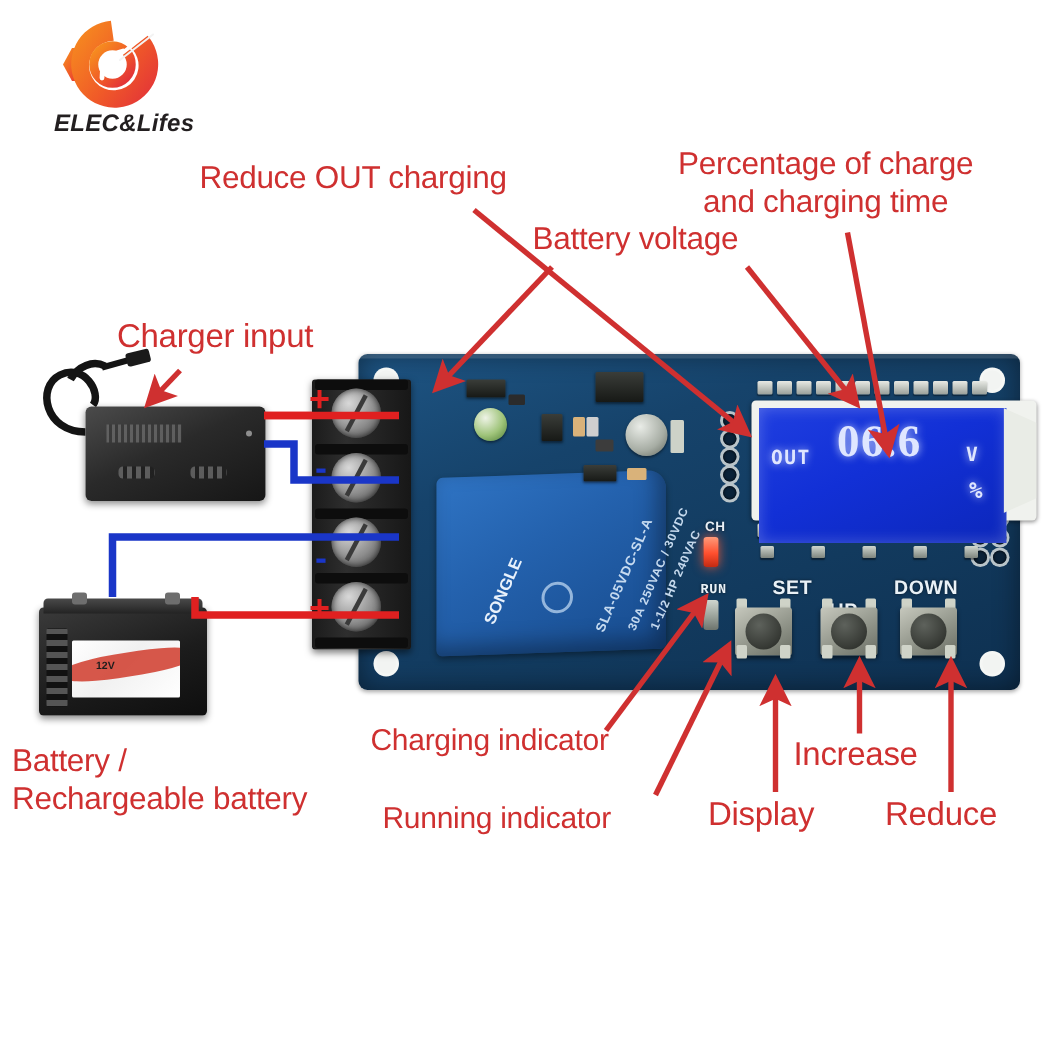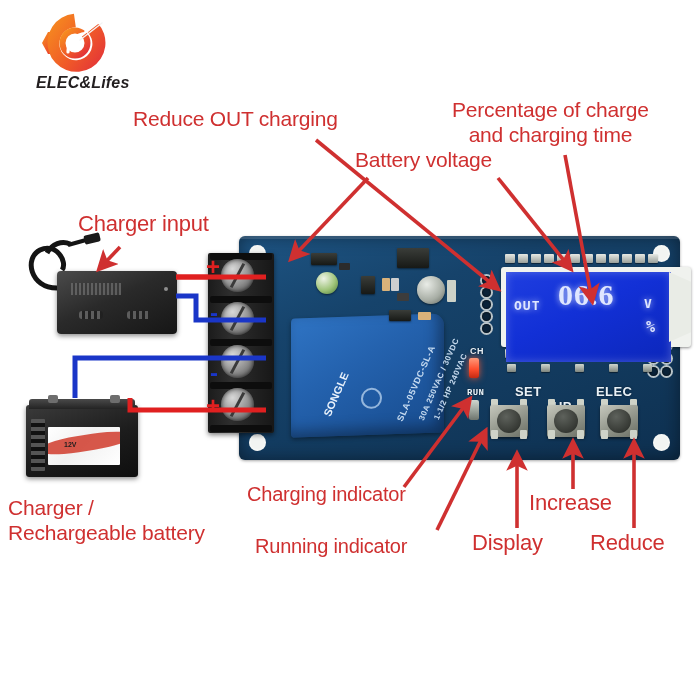--- a/index.html
+++ b/index.html
@@ -374,21 +374,21 @@
     <div class="silk" style="left:314px;top:163px;font-size:13px;">UP</div>
     <div class="btn" style="left:305px;top:163px;">
       <div class="btn-leg" style="left:4px;top:0;"></div>
         <div class="btn-leg" style="right:4px;top:0;"></div>
       <div class="btn-body"></div>
         <div class="btn-cap"></div>
       <div class="btn-leg" style="left:4px;bottom:0;"></div>
         <div class="btn-leg" style="right:4px;bottom:0;"></div>
     </div>
 
-    <div class="silk" style="left:357px;top:148px;font-size:13px;">ELEC</div>
+    <div class="silk" style="left:357px;top:148px;font-size:13px;">DOWN</div>
     <div class="btn" style="left:358px;top:163px;">
       <div class="btn-leg" style="left:4px;top:0;"></div>
         <div class="btn-leg" style="right:4px;top:0;"></div>
       <div class="btn-body"></div>
         <div class="btn-cap"></div>
       <div class="btn-leg" style="left:4px;bottom:0;"></div>
         <div class="btn-leg" style="right:4px;bottom:0;"></div>
     </div>
   </div>
 
@@ -464,21 +464,21 @@
 
   <div class="anno" style="left:133px;top:107px;">Reduce OUT charging</div>
 
   <div class="anno" style="left:355px;top:148px;">Battery voltage</div>
 
   <div class="anno" style="left:452px;top:98px;text-align:center;">Percentage of charge
 and charging time</div>
 
   <div class="anno" style="left:78px;top:211px;font-size:22px;">Charger input</div>
 
-  <div class="anno" style="left:8px;top:496px;">Charger /
+  <div class="anno" style="left:8px;top:496px;">Battery /
 Rechargeable battery</div>
 
   <div class="anno" style="left:255px;top:535px;font-size:20px;">Running indicator</div>
 
   <div class="anno" style="left:247px;top:483px;font-size:20px;">Charging indicator</div>
 
   <div class="anno" style="left:472px;top:530px;font-size:22px;">Display</div>
 
   <div class="anno" style="left:529px;top:490px;font-size:22px;">Increase</div>
 

